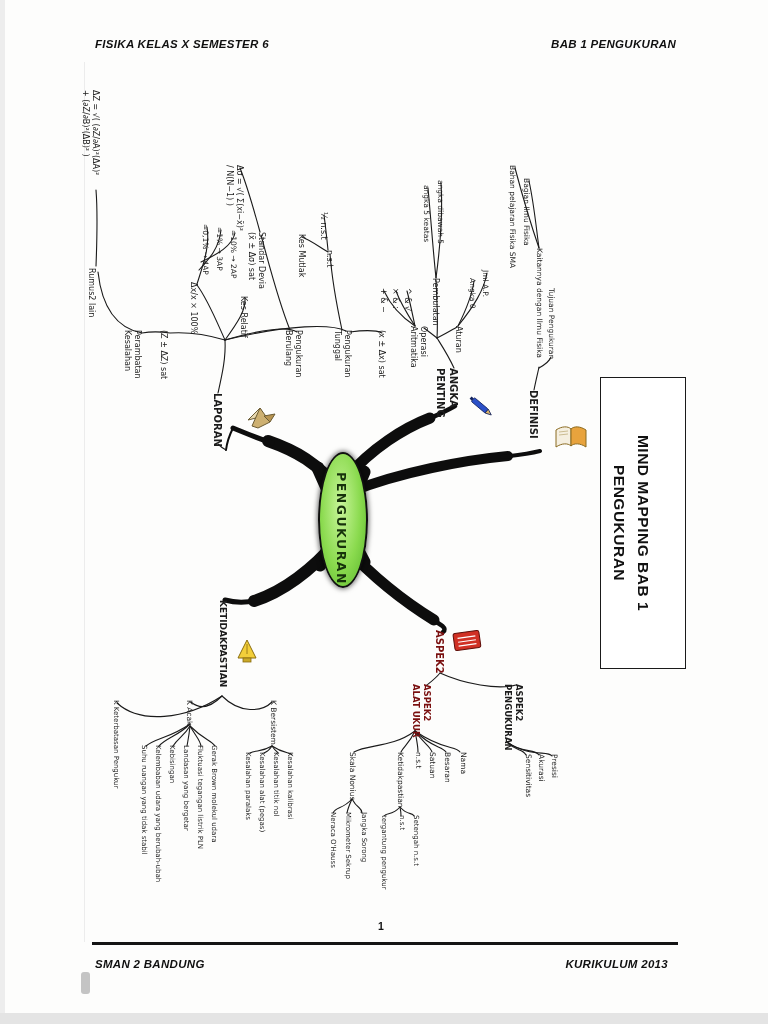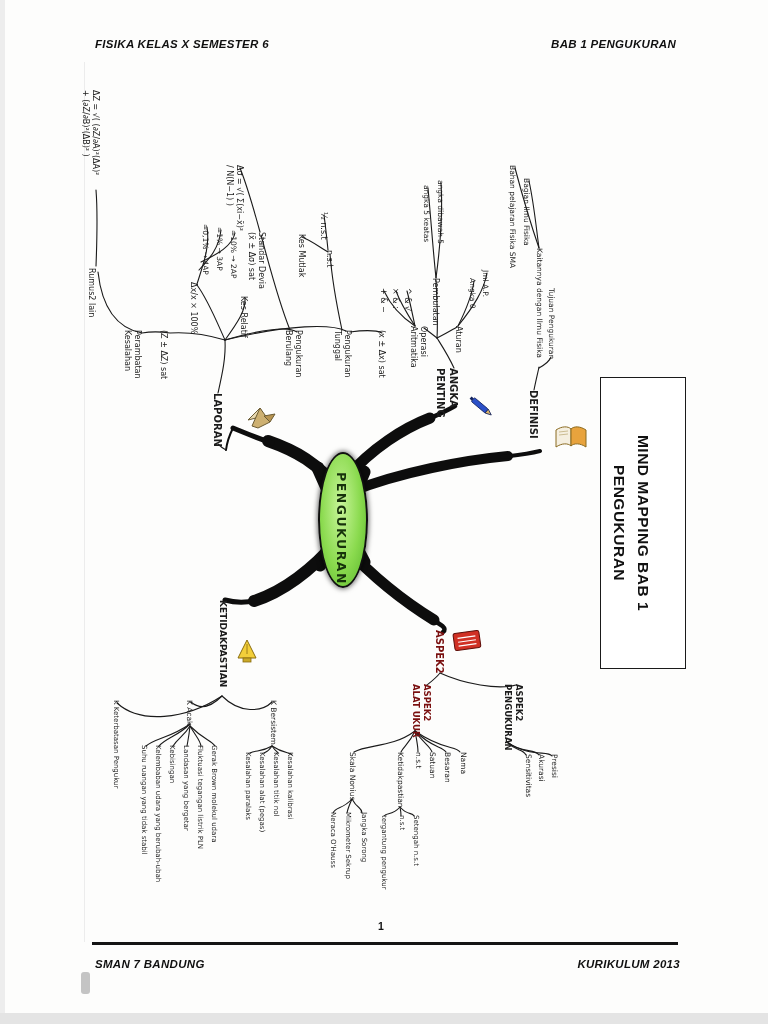--- a/index.html
+++ b/index.html
@@ -31,22 +31,22 @@
 
   <div class="edge" style="left:0;top:0;width:5px;height:1024px;"></div>
   <div class="edge" style="left:0;top:1013px;width:768px;height:11px;background:#e4e4e4;"></div>
   <div class="edge" style="left:84px;top:62px;width:1px;height:880px;background:#ececec;"></div>
   <div class="edge" style="left:81px;top:972px;width:9px;height:22px;background:#c4c4c4;border-radius:3px;"></div>
 
   <div class="hdr" style="left:95px;top:38px;">FISIKA KELAS X SEMESTER 6</div>
   <div class="hdr" style="right:92px;top:38px;position:absolute;">BAB 1  PENGUKURAN</div>
   <div class="hdr" style="left:378px;top:920px;font-style:normal;font-size:10.5px;">1</div>
   <div id="footrule"></div>
-  <div class="hdr" style="left:95px;top:958px;">SMAN 7 BANDUNG</div>
-  <div class="hdr" style="right:88px;top:958px;position:absolute;">KURIKULUM 2013</div>
+  <div class="hdr" style="left:95px;top:958px;">SMAN 2 BANDUNG</div>
+  <div class="hdr" style="right:100px;top:958px;position:absolute;">KURIKULUM 2013</div>
 
   <svg id="conn" width="768" height="1024" viewBox="0 0 768 1024">
     <g stroke="#0d0d0d" fill="none" stroke-linecap="round">
 
       <path d="M318,468 C332,500 352,540 364,562" stroke-width="13"></path>
       <path d="M364,472 C350,505 332,542 320,565" stroke-width="13"></path>
 
       <path d="M344,495 C318,462 294,450 268,441" stroke-width="12"></path>
       <path d="M272,443 C254,437 243,432 233,428" stroke-width="5"></path>
       <path d="M233,428 C229,436 227,442 226,450" stroke-width="2"></path>

